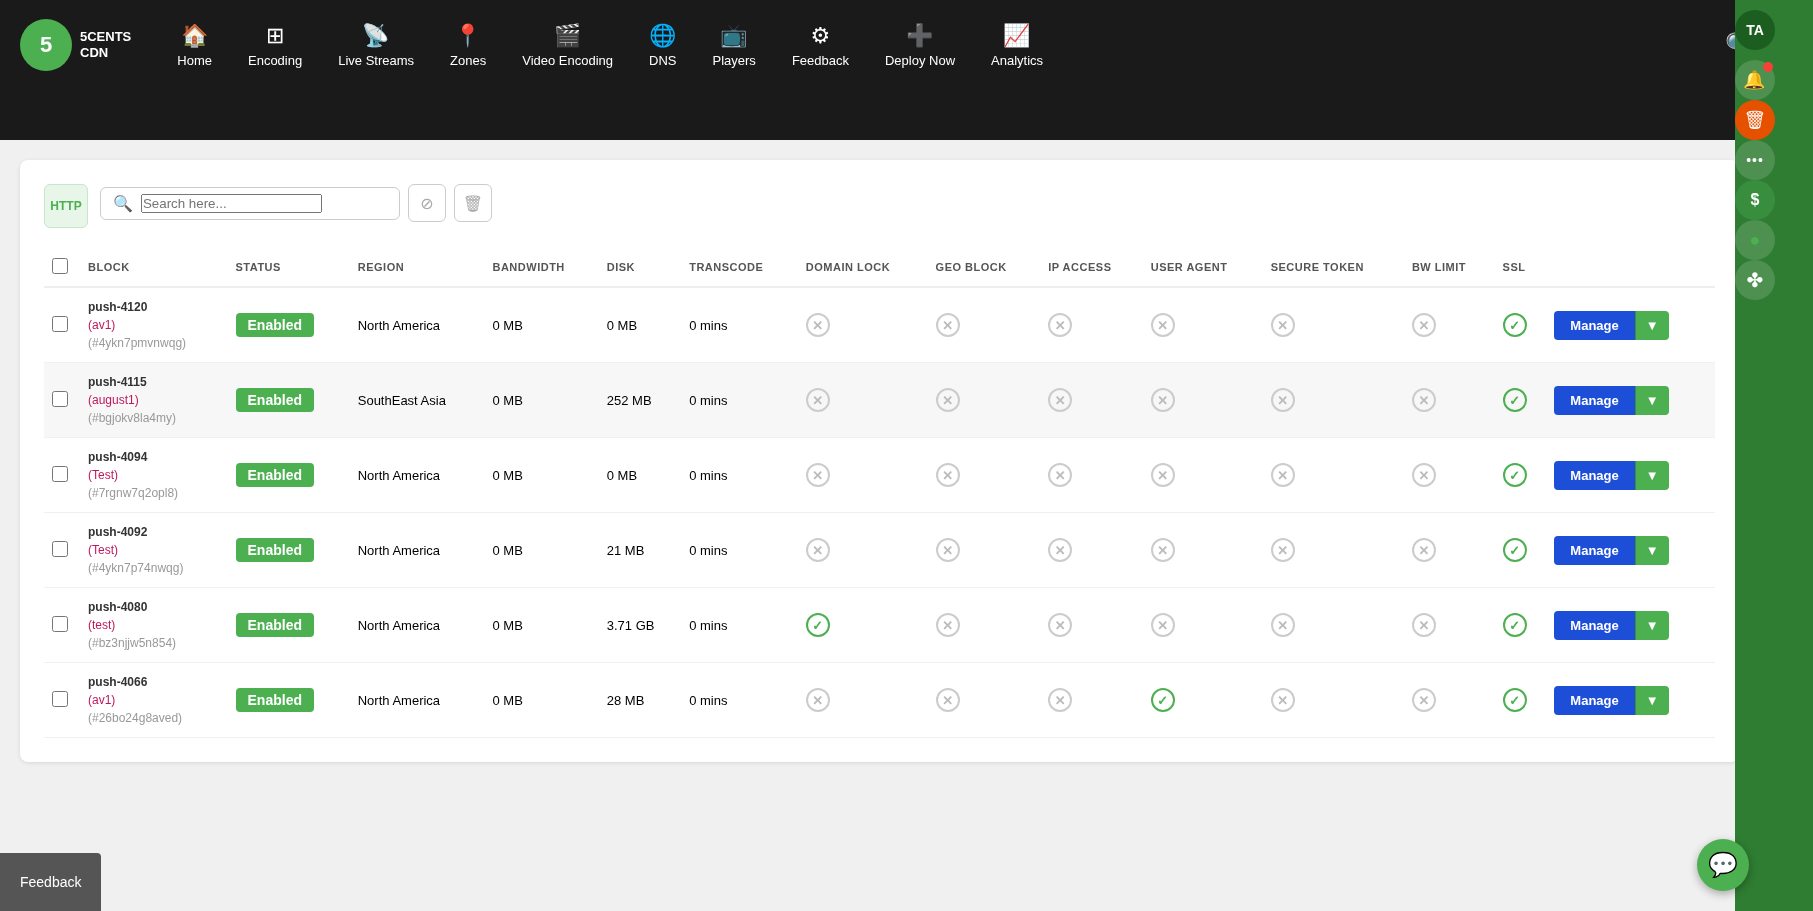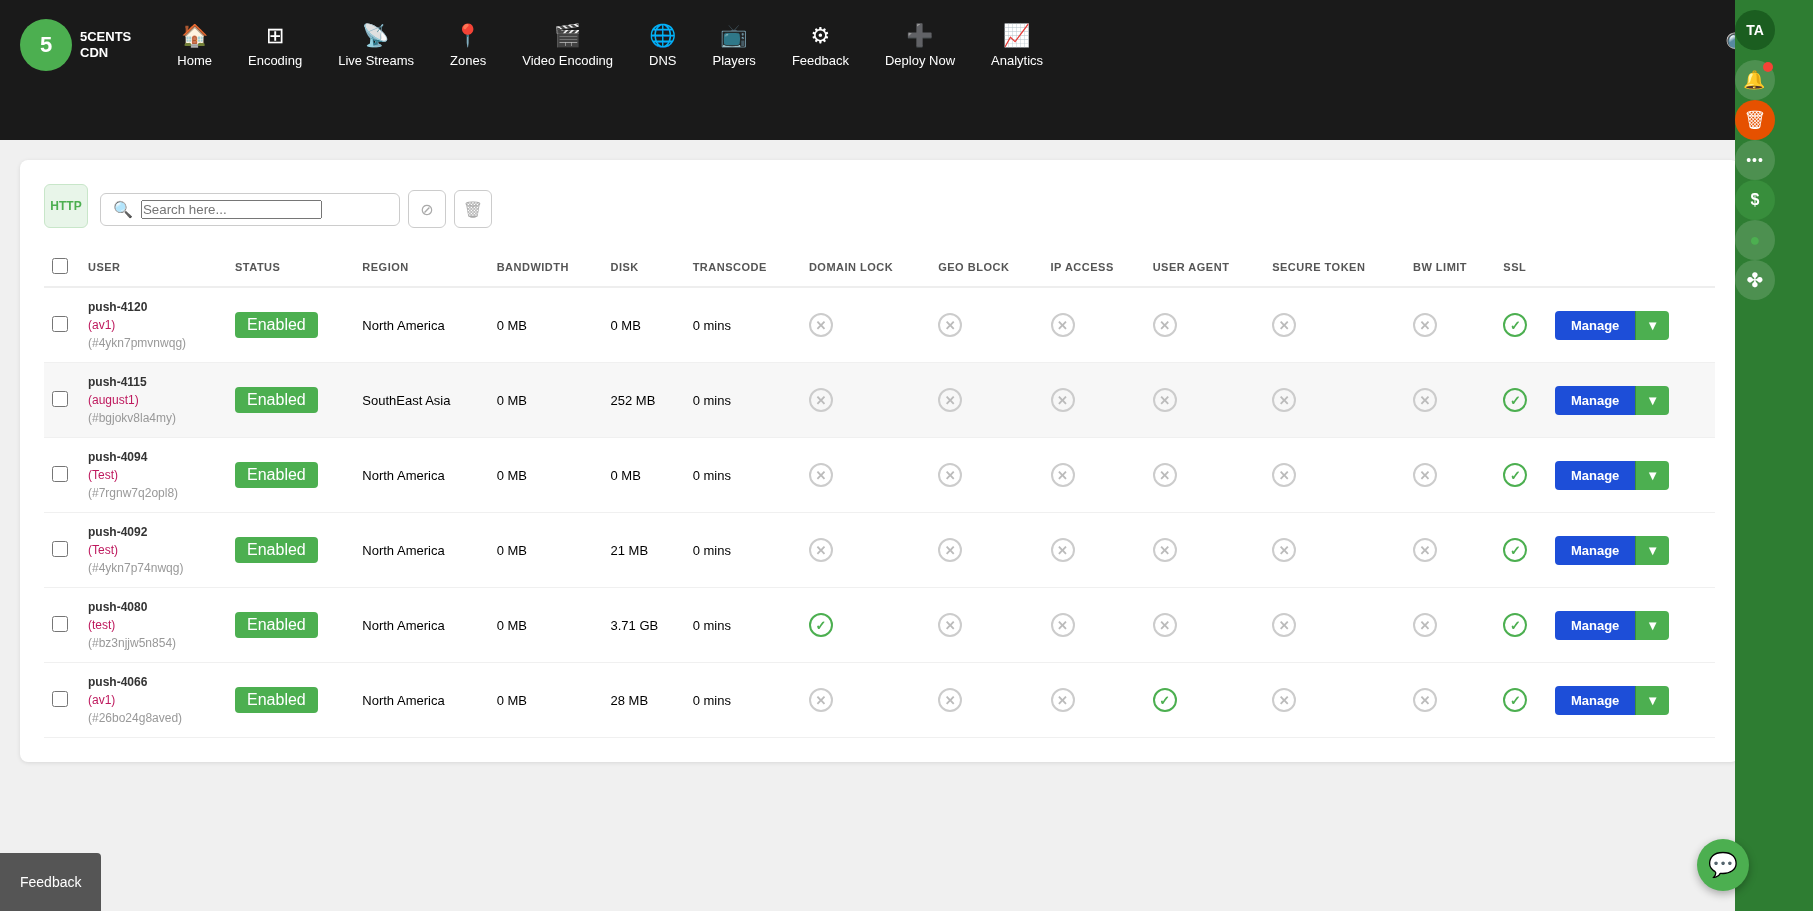--- a/index.html
+++ b/index.html
@@ -15,21 +15,21 @@
     .nav-icon { font-size: 22px; color: white; }
     .nav-actions { display: flex; align-items: center; gap: 16px; }
     .nav-search { color: white; font-size: 22px; cursor: pointer; }
     .nav-collapse { color: white; font-size: 22px; cursor: pointer; }
 
     
     .main-content { padding: 20px; position: relative; }
 
     
     .panel { background: white; border-radius: 8px; padding: 24px; box-shadow: 0 1px 4px rgba(0,0,0,0.1); }
-    .panel-header { display: flex; align-items: flex-end; margin-bottom: 20px; gap: 12px; }
+    .panel-header { display: flex; align-items: flex-start; margin-bottom: 20px; gap: 12px; }
     .panel-icon { width: 44px; height: 44px; background: #e8f5e9; border-radius: 6px; display: flex; align-items: center; justify-content: center; font-size: 12px; font-weight: bold; color: #4caf50; border: 1px solid #c8e6c9; }
     .panel-title { font-size: 22px; font-weight: bold; color: #222; flex: 1; }
     .panel-actions { display: flex; align-items: center; gap: 8px; }
     .search-wrapper { border: 1px solid #ccc; border-radius: 6px; display: flex; align-items: center; padding: 6px 12px; width: 300px; }
     .search-wrapper .search-icon { color: #aaa; margin-right: 8px; }
     .action-btn { width: 38px; height: 38px; border: 1px solid #ccc; border-radius: 6px; background: white; cursor: pointer; display: flex; align-items: center; justify-content: center; color: #aaa; font-size: 16px; }
 
     
     .table-wrapper { width: 100%; overflow-x: auto; }
     table { width: 100%; border-collapse: collapse; font-size: 13px; }
@@ -40,21 +40,21 @@
     tbody tr.highlighted { background: #f7f7f7; }
     tbody td { padding: 10px 8px; vertical-align: middle; }
     .cb-col { width: 36px; }
     input[type="checkbox"] { width: 16px; height: 16px; cursor: pointer; }
 
     .name-cell { font-size: 12px; color: #333; line-height: 1.5; }
     .name-cell .main-name { font-weight: 700; }
     .name-cell .sub-name { color: #be185d; }
     .name-cell .hash { color: #999; }
 
-    .status-badge { display: inline-block; padding: 4px 12px; border-radius: 4px; font-size: 16px; font-weight: normal; color: white; background: #4caf50; }
+    .status-badge { display: inline-block; padding: 4px 12px; border-radius: 4px; font-size: 14px; font-weight: bold; color: white; background: #4caf50; }
 
     .manage-btn-group { display: flex; align-items: center; }
     .manage-btn { background: #1d4ed8; color: white; border: none; padding: 7px 16px; font-size: 13px; font-weight: bold; cursor: pointer; border-radius: 4px 0 0 4px; }
     .manage-dropdown { background: #4caf50; color: white; border: none; padding: 7px 10px; font-size: 13px; cursor: pointer; border-radius: 0 4px 4px 0; border-left: 1px solid #388e3c; }
 
     
     .right-sidebar { position: fixed; right: 0; top: 0; bottom: 0; width: 78px; background: #2e7d32; display: flex; flex-direction: column; align-items: flex-start; padding: 10px 0; gap: 0; z-index: 100; }
     .sidebar-avatar { width: 40px; height: 40px; border-radius: 50%; background: #1b5e20; color: white; display: flex; align-items: center; justify-content: center; font-weight: bold; font-size: 14px; margin-bottom: 10px; }
     .sidebar-btn { width: 40px; height: 40px; border-radius: 50%; background: rgba(255,255,255,0.15); display: flex; align-items: center; justify-content: center; color: white; cursor: pointer; font-size: 18px; position: relative; }
     .sidebar-btn.orange { background: #e65100; }
@@ -160,21 +160,21 @@
         <button class="action-btn" title="Block">⊘</button>
         <button class="action-btn" title="Delete">🗑</button>
       </div>
     </div>
 
     <div class="table-wrapper">
       <table>
         <thead>
           <tr>
             <th class="cb-col"><input type="checkbox" style=""></th>
-            <th>USER</th>
+            <th>BLOCK</th>
             <th>STATUS</th>
             <th>REGION</th>
             <th>BANDWIDTH</th>
             <th>DISK</th>
             <th>TRANSCODE</th>
             <th>DOMAIN LOCK</th>
             <th>GEO BLOCK</th>
             <th>IP ACCESS</th>
             <th>USER AGENT</th>
             <th>SECURE TOKEN</th>

